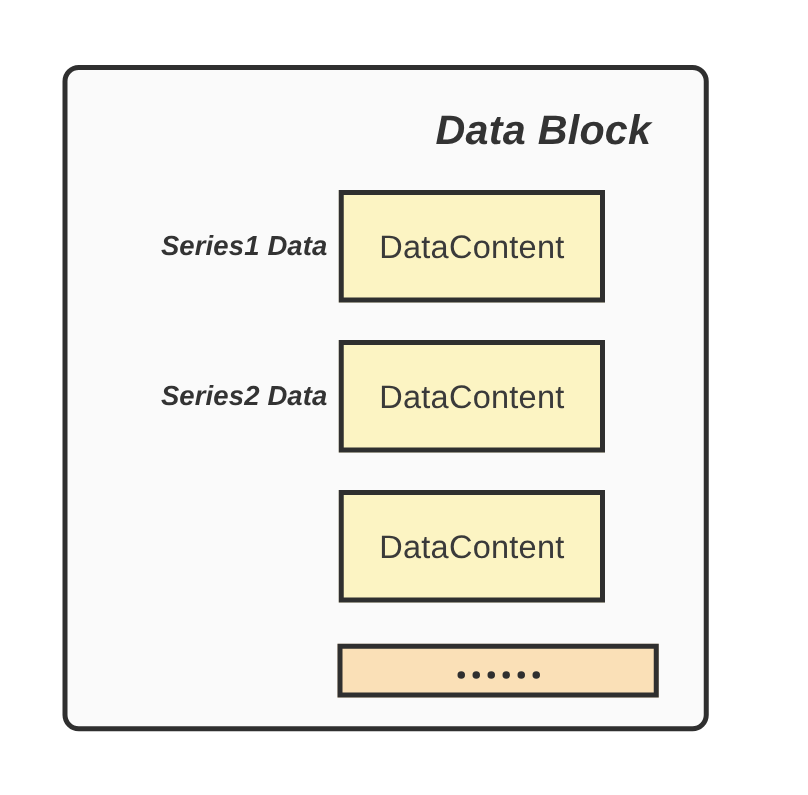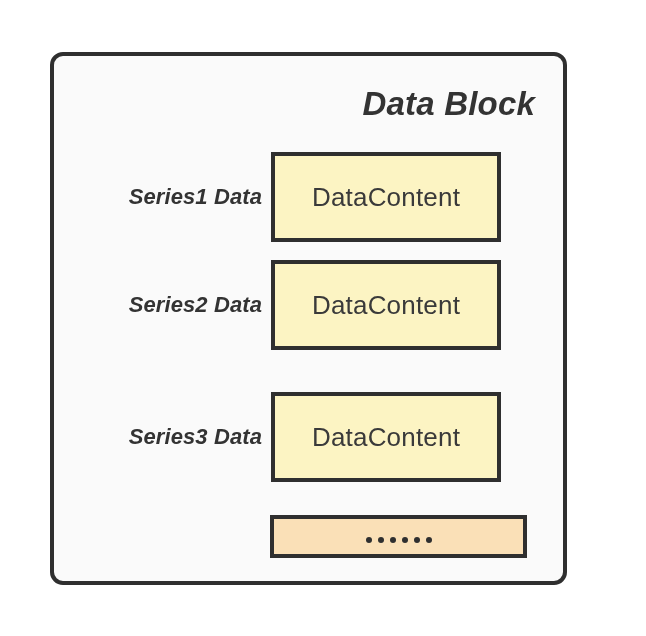--- a/index.html
+++ b/index.html
@@ -46,32 +46,31 @@
     top: 28px;
     width: 467px;         
     text-align: right;
     font-size: 33px;
     font-weight: bold;
     font-style: italic;
     color: #333333;
     letter-spacing: 0.2px;
     line-height: 40px;
     white-space: nowrap;
-    margin-left: 14px;
   }
 
   
   .row {
     position: absolute;
     left: 0;
     width: 100%;
     height: 90px;
   }
   .row-1 { top: 96px; }
-  .row-2 { top: 204px; }
+  .row-2 { top: 216px; }
   .row-3 { top: 336px; }
 
   .row-label {
     position: absolute;
     left: 0px;
     top: 0;
     width: 208px;         
     height: 90px;
     display: flex;
     align-items: center;
@@ -81,21 +80,21 @@
     font-style: italic;
     color: #333333;
     letter-spacing: 0.1px;
     white-space: nowrap;
   }
 
   .data-box {
     position: absolute;
     left: 217px;          
     top: 0px;
-    width: 230px;
+    width: 213px;
     height: 90px;
     box-sizing: border-box;
     background: #fcf4c3;
     border: 4px solid #2f2f2f;
     display: flex;
     align-items: center;
     justify-content: center;
   }
 
   .data-box-text {
@@ -152,21 +151,20 @@
     </div>
 
     <div class="row row-2">
       <div class="row-label">Series2 Data</div>
       <div class="data-box">
         <span class="data-box-text">DataContent</span>
       </div>
     </div>
 
     <div class="row row-3">
-      <div class="row-label">Series3 Data</div>
       <div class="data-box">
         <span class="data-box-text">DataContent</span>
       </div>
     </div>
 
     <div class="ellipsis-box">
       <span class="ellipsis-dots">
         <span></span>
         <span></span>
         <span></span>

